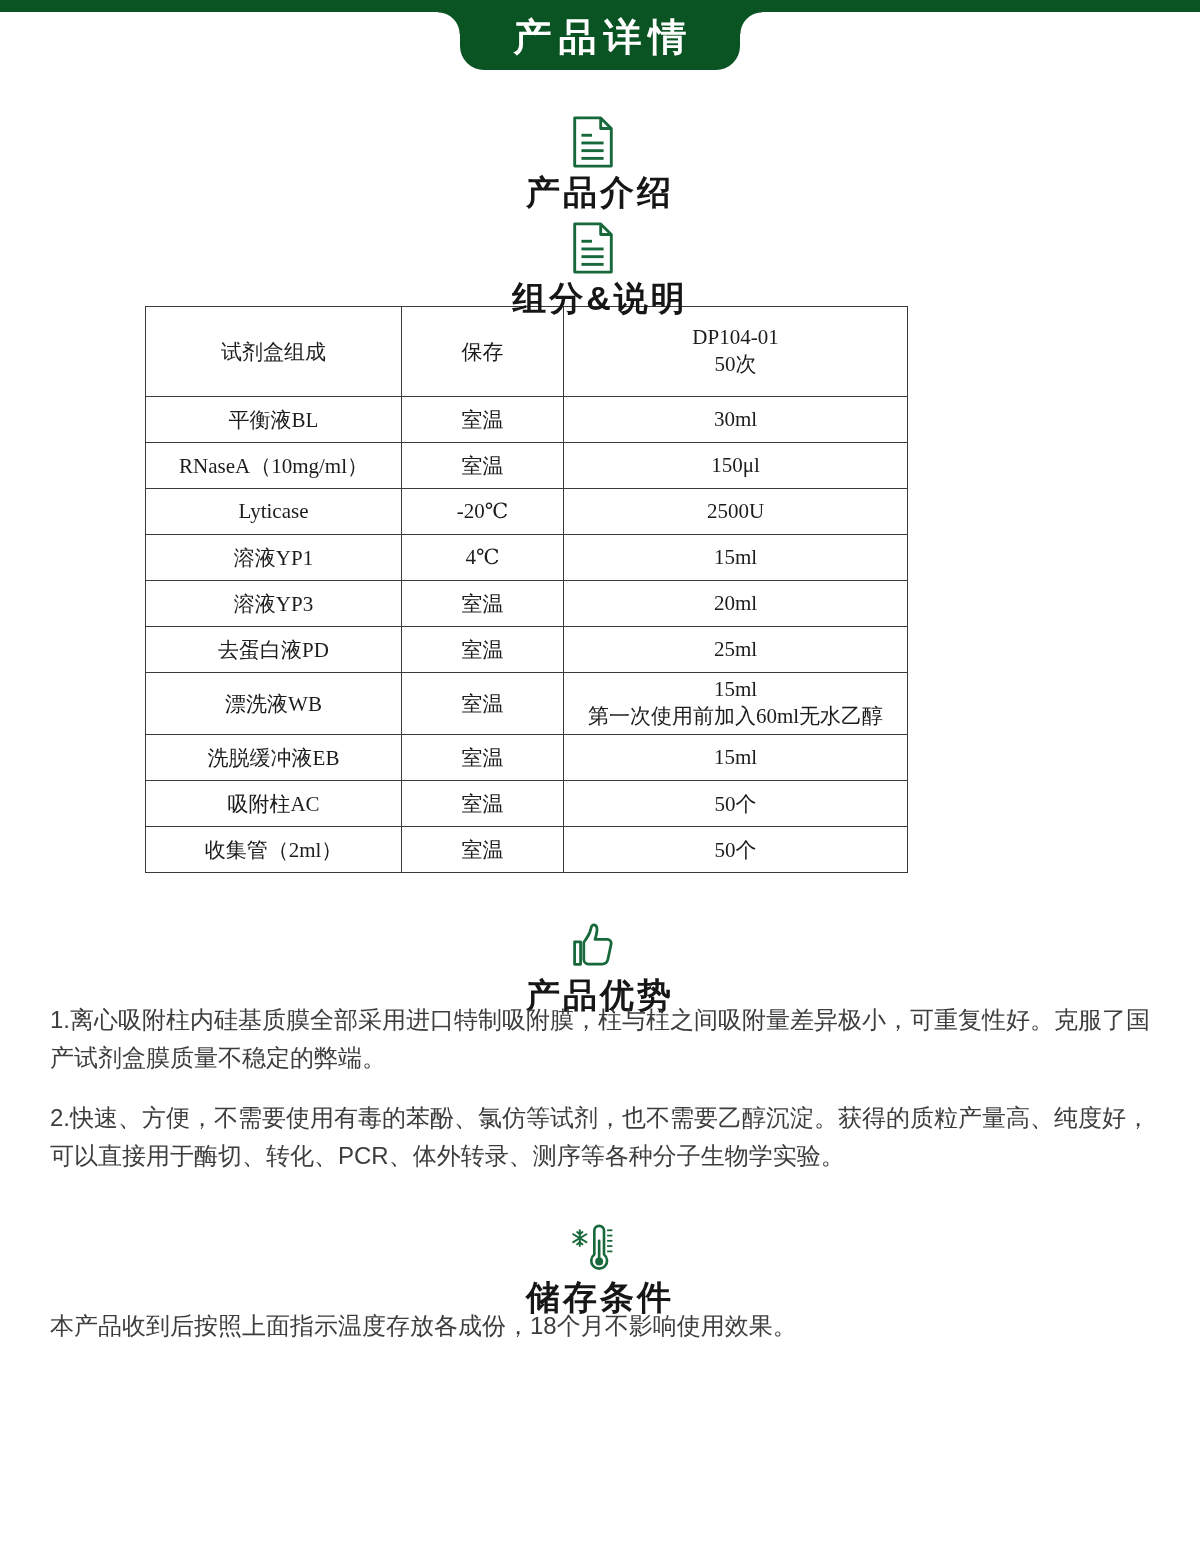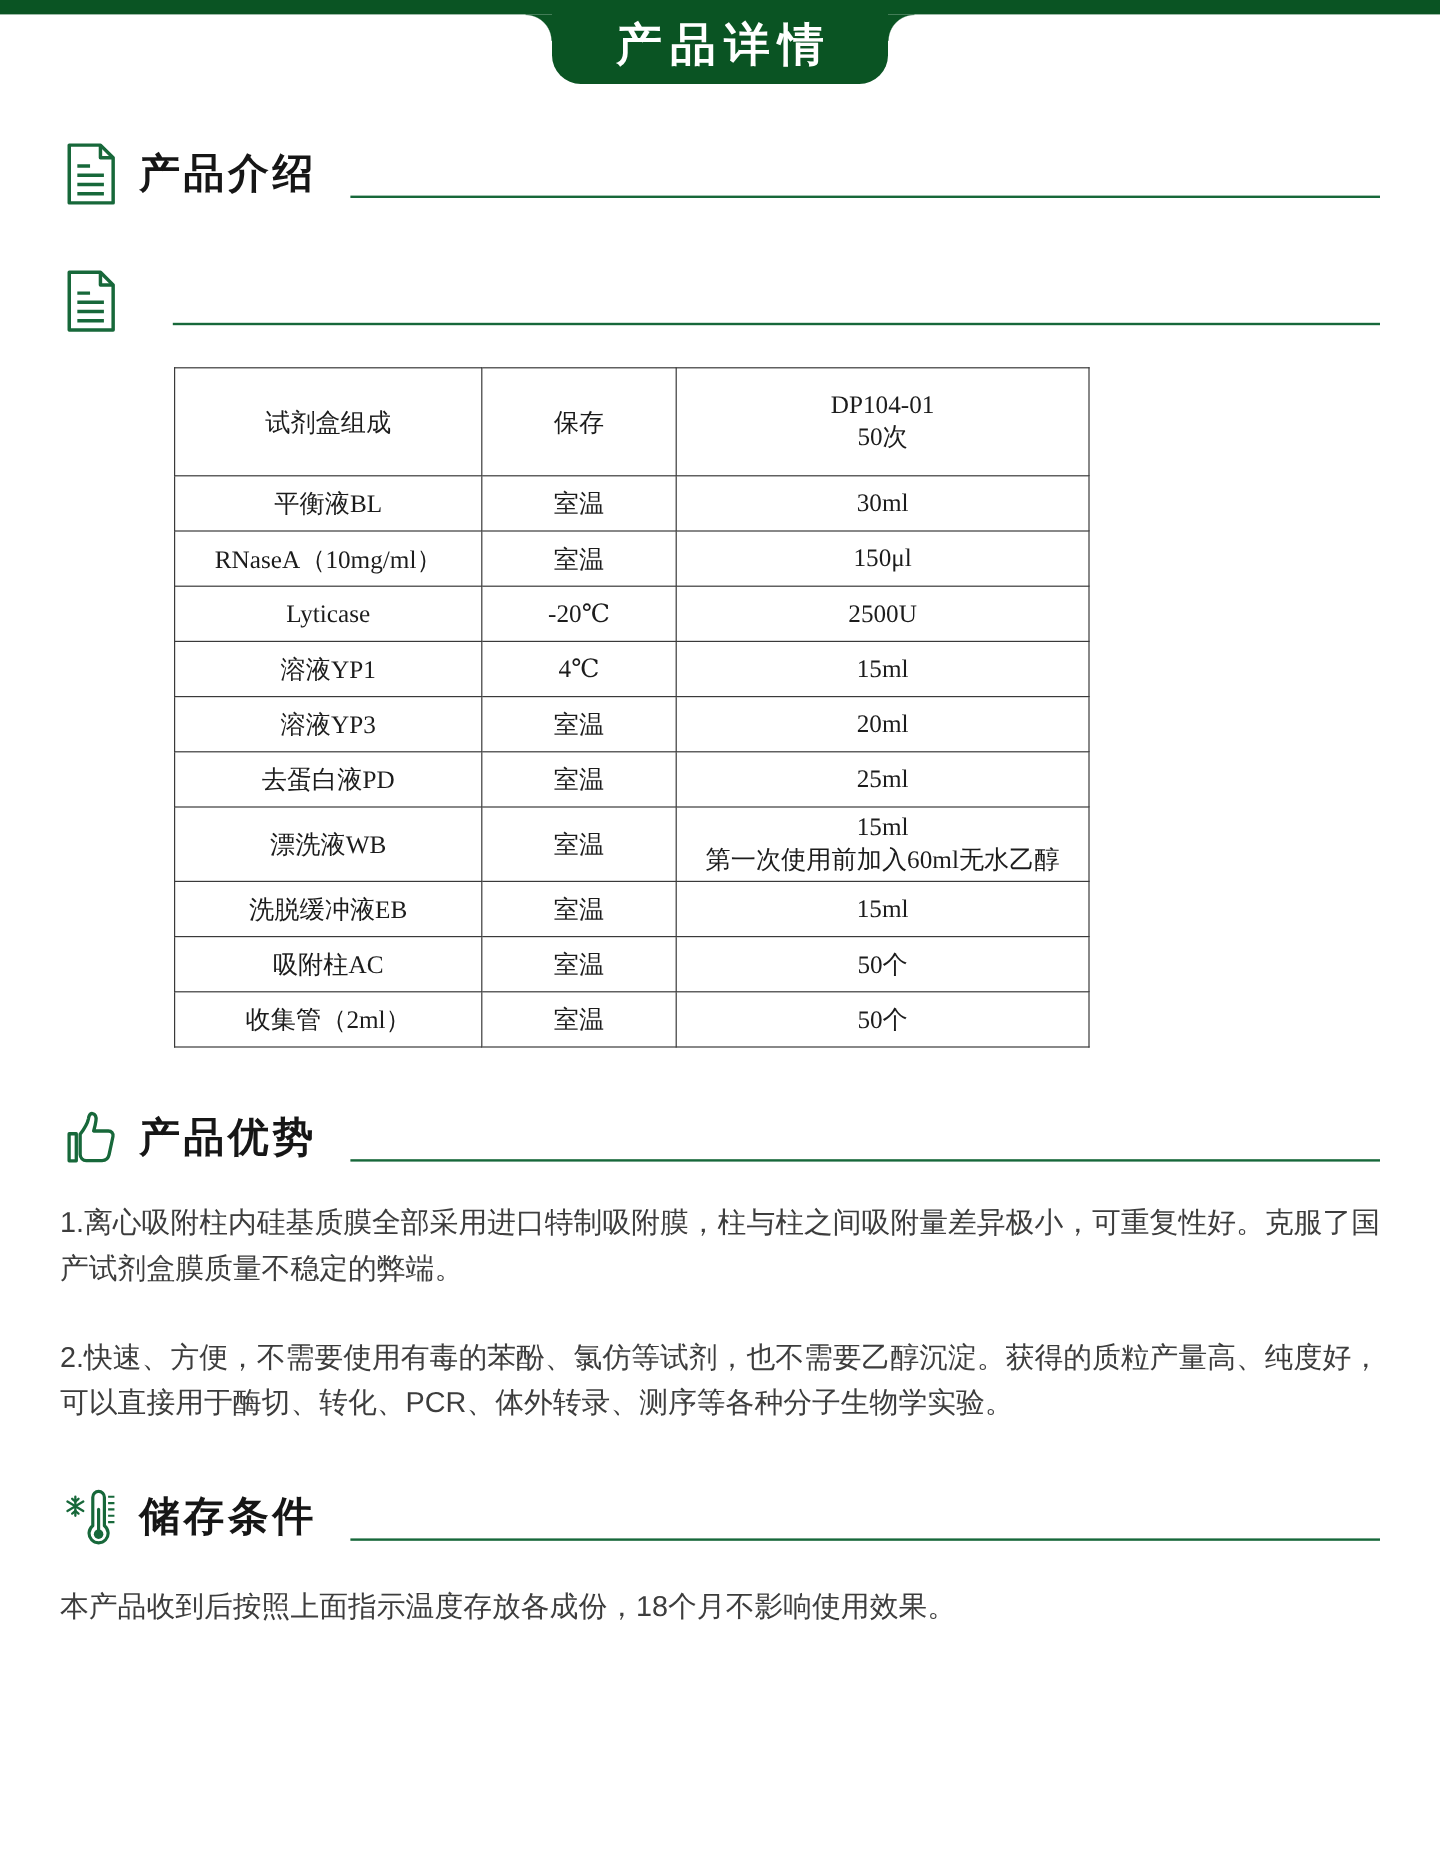--- a/index.html
+++ b/index.html
@@ -41,21 +41,21 @@
   }
   .banner-title{
     color:#ffffff;font-size:38px;font-weight:bold;letter-spacing:7px;
     padding-left:7px; 
     margin-top:4px;
   }
   
   .content{padding:0 50px 0 50px;}
   
   .section-header{
-    display:flex;align-items:center;margin-top:44px;height:62px;
+    display:flex;align-items:center;margin-top:44px;height:62px;flex-direction:column;
   }
   .section-icon{
     flex:0 0 auto;color:var(--green-line);
     display:flex;align-items:center;justify-content:center;
     width:52px;height:56px;margin-right:14px;
   }
   .section-title{
     margin:0;font-size:34px;font-weight:700;color:#161616;
     letter-spacing:3px;white-space:nowrap;
   }
@@ -63,21 +63,21 @@
     flex:1 1 auto;height:2px;background:var(--green-line);
     align-self:flex-end;margin:0 0 11px 28px;
   }
   
   .body-par{
     margin:22px 0 0 0;font-size:24px;line-height:38px;
     text-align:justify;color:var(--text-main);
   }
   .body-par.indent{text-indent:2em;}
   .adv-par{}
-  .adv-par + .adv-par{margin-top:36px;}
+  .adv-par + .adv-par{margin-top:22px;}
   
   .components-table{
     border-collapse:collapse;
     margin:24px 0 0 95px;
     width:762px;
     font-family:"Liberation Serif","DejaVu Serif",serif;
     color:var(--table-ink);
     font-size:21px;
     table-layout:fixed;
     padding-left:46px;
@@ -124,20 +124,21 @@
     <span class="section-icon">
       <svg viewBox="0 0 46 54" width="46" height="52" aria-hidden="true">
         <path d="M4 2 H31 L42 13 V52 H4 Z" fill="none" stroke="currentColor" stroke-width="3" stroke-linejoin="round"></path>
         <path d="M31 2 V13 H42" fill="none" stroke="currentColor" stroke-width="3" stroke-linejoin="round"></path>
         <line x1="11" y1="20" x2="22" y2="20" stroke="currentColor" stroke-width="3"></line>
         <line x1="11" y1="28" x2="34" y2="28" stroke="currentColor" stroke-width="3"></line>
         <line x1="11" y1="36" x2="34" y2="36" stroke="currentColor" stroke-width="3"></line>
         <line x1="11" y1="44" x2="34" y2="44" stroke="currentColor" stroke-width="3"></line>
       </svg>
     </span>
+    <h2 class="section-title">组分&amp;说明</h2>
     <span class="section-rule"></span>
   </div>
 
   <table class="components-table">
     <colgroup>
       <col style="width:256px">
         <col style="width:162px">
         <col style="width:344px">
     </colgroup>
     <thead>

